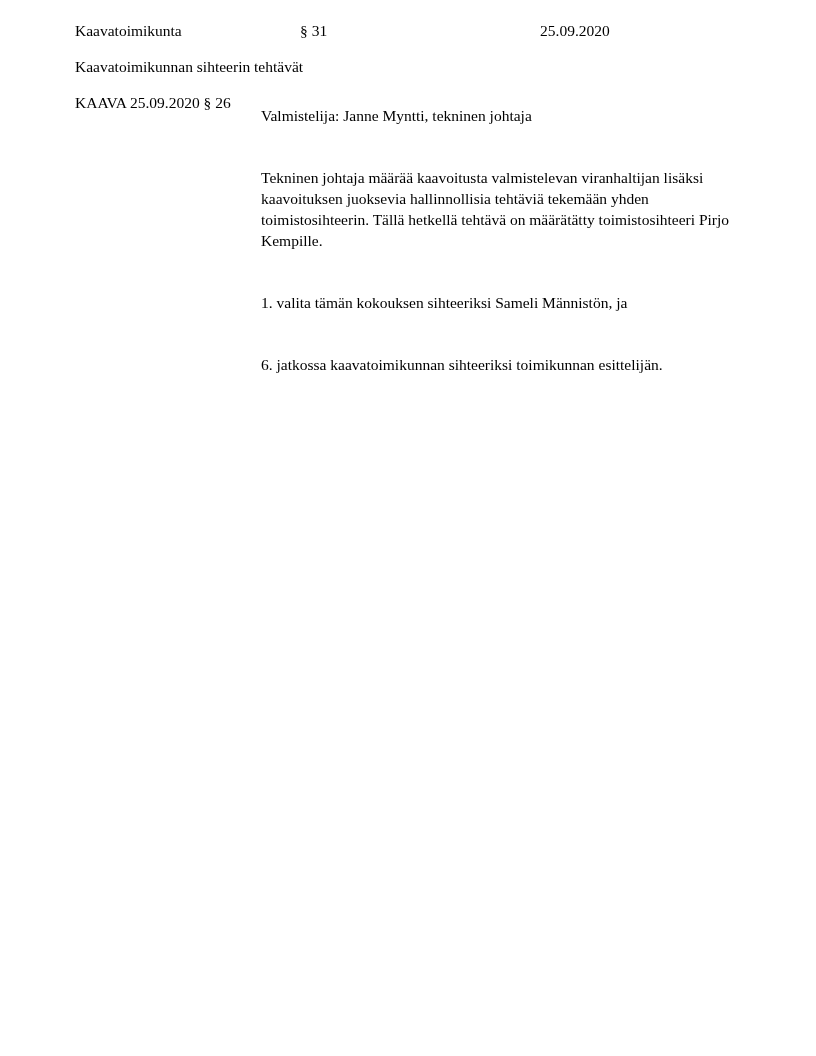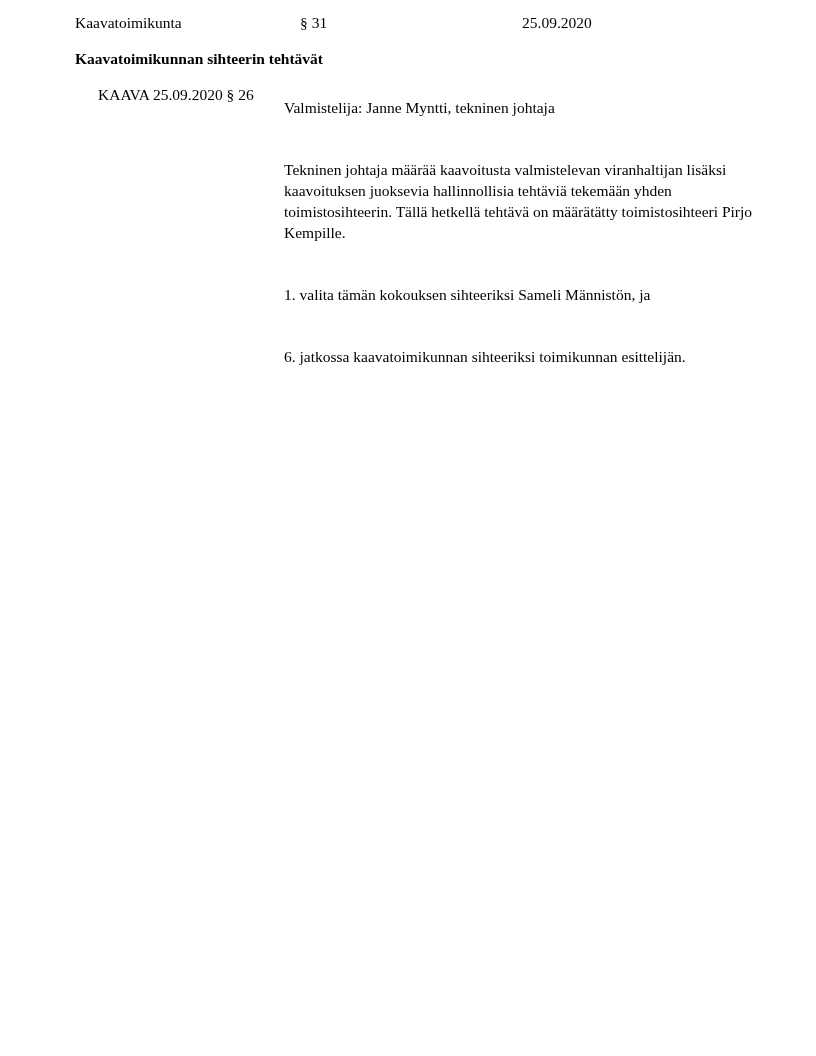--- a/index.html
+++ b/index.html
@@ -13,45 +13,44 @@
     color: #000000;
     font-family: "Liberation Serif", "DejaVu Serif", serif;
     font-size: 15.5px;
     line-height: 21px;
     overflow: hidden;
   }
   .page {
     box-sizing: border-box;
     width: 816px;
     height: 1056px;
-    padding: 12px 40px 0 75px;
+    padding: 20px 40px 0 75px;
   }
   .header-row {
     display: flex;
     align-items: flex-start;
   }
   .col-committee { width: 225px; flex-shrink: 0; }
   .col-section   { width: 222px; flex-shrink: 0; }
-  .col-date      { flex: 1; }
+  .col-date      { flex: 1; margin-left: 18px; }
   .doc-title {
     margin: 15px 0 0 0;
     font-size: 15.5px;
-    font-weight: bold;
+    font-weight: normal;
     line-height: 21px;
   }
   .row {
     display: flex;
     align-items: flex-start;
     margin-top: 15px;
   }
   .label-col {
     width: 173px;
     flex-shrink: 0;
     white-space: nowrap;
-    margin-left: 23px;
   }
   .content-col {
     margin: 13px;
     width: 480px;
   }
 </style>
 </head>
 <body>
 
 <div class="page">

